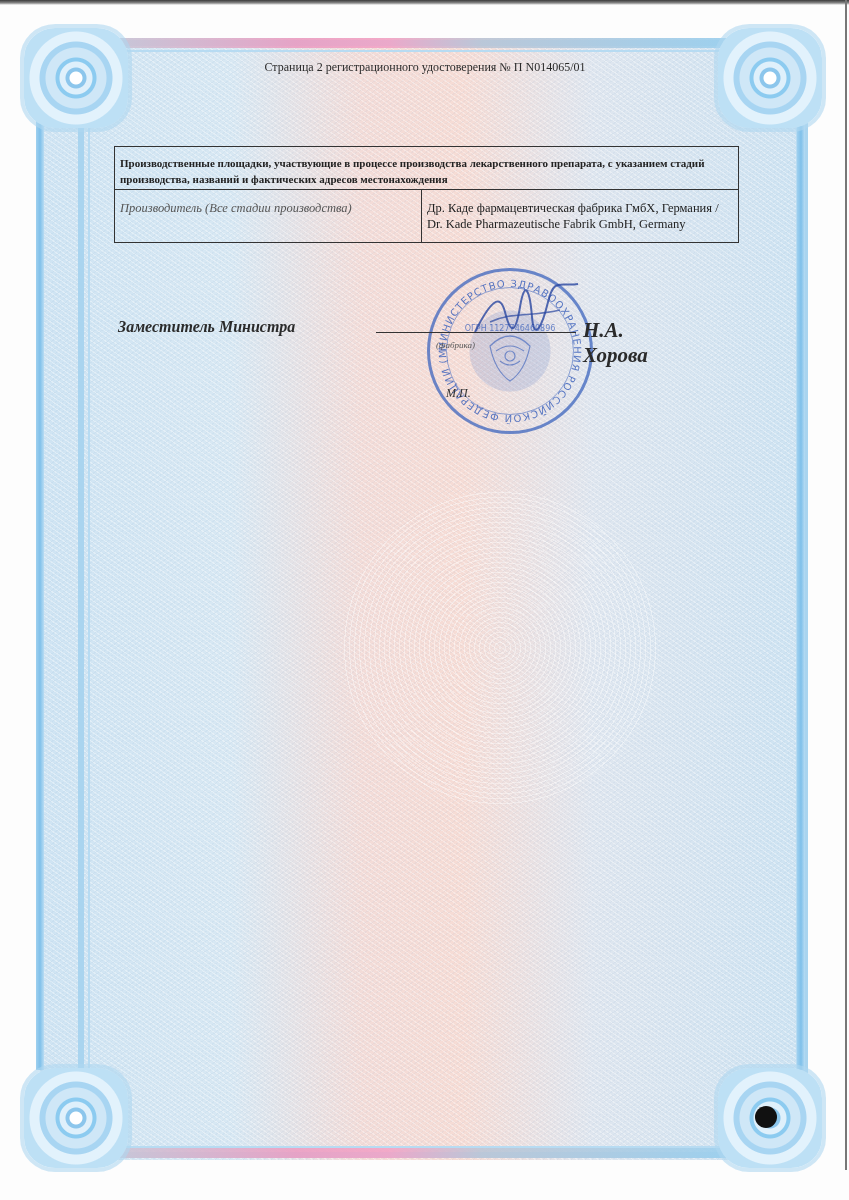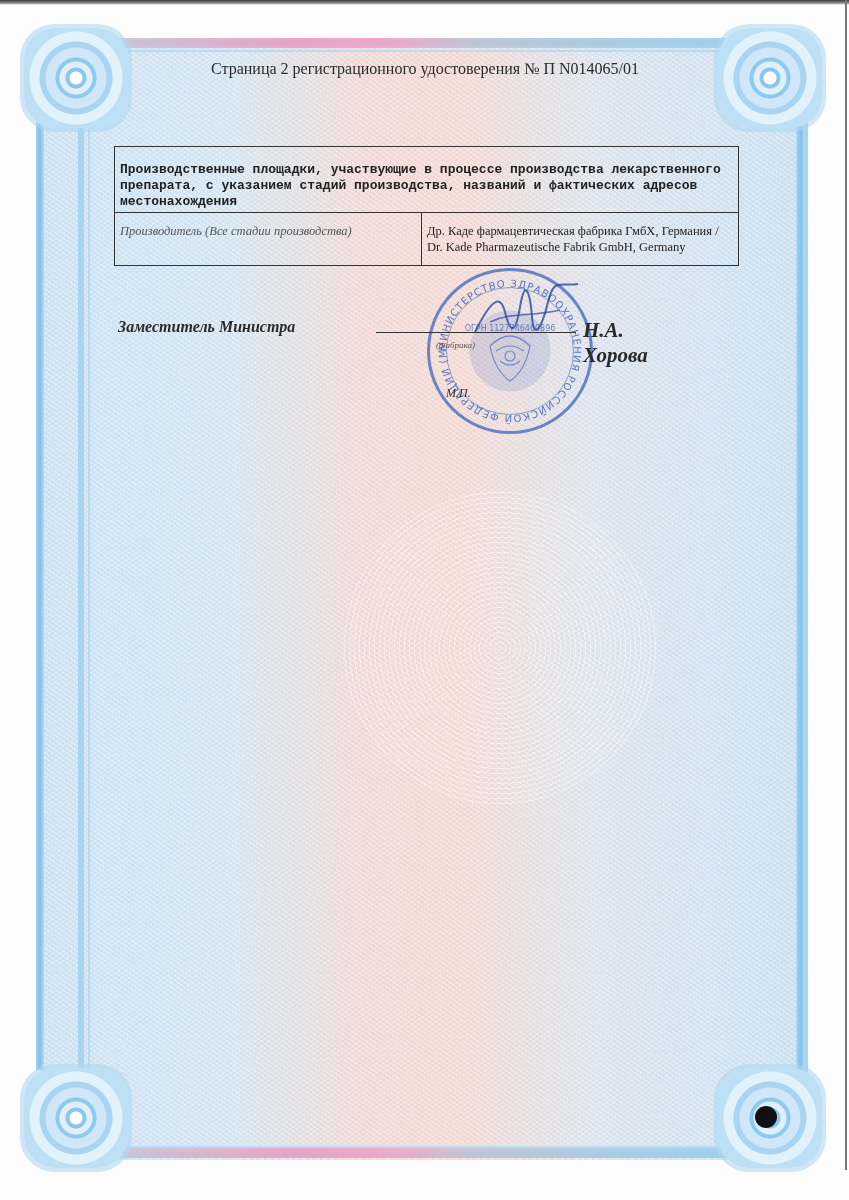--- a/index.html
+++ b/index.html
@@ -60,30 +60,30 @@
     .corner.tl { left: 24px; top: 28px; }
     .corner.tr { left: 718px; top: 28px; }
     .corner.bl { left: 24px; top: 1068px; }
     .corner.br { left: 718px; top: 1068px; }
     .hole-punch {
       position: absolute; left: 755px; top: 1106px; width: 22px; height: 22px; border-radius: 50%;
       background: #111;
     }
     .page-header {
       position: absolute; left: 100px; top: 60px; width: 650px; text-align: center;
-      font-size: 16px; color: #2a2a2a;
+      font-size: 12px; color: #2a2a2a;
     }
     .sites-table {
       position: absolute; left: 114px; top: 146px; width: 625px;
       border-collapse: collapse; font-size: 12.5px; line-height: 16px;
     }
     .sites-table td {
       border: 1px solid #333; padding: 10px 5px; vertical-align: top;
     }
-    .sites-table .head-cell { font-weight: bold; font-size: 13px; padding: 15px 5px 2px 5px; font-family: Liberation Mono, monospace; }
+    .sites-table .head-cell { font-weight: bold; font-size: 11px; padding: 8px 5px 2px 5px; }
     .sites-table .stage-cell { font-style: italic; color: #555; width: 296px; }
     .sites-table .address-cell { padding: 4px 6px 5px 6px; }
     .signature-block {
       position: absolute; left: 118px; top: 318px; width: 560px; height: 90px; font-style: italic;
     }
     .signer-title {
       position: absolute; left: 0; top: 0; font-weight: bold; font-size: 16px; color: #2a2a2a;
     }
     .sign-line {
       position: absolute; left: 258px; top: 14px; width: 200px; height: 1px; background: #333;

